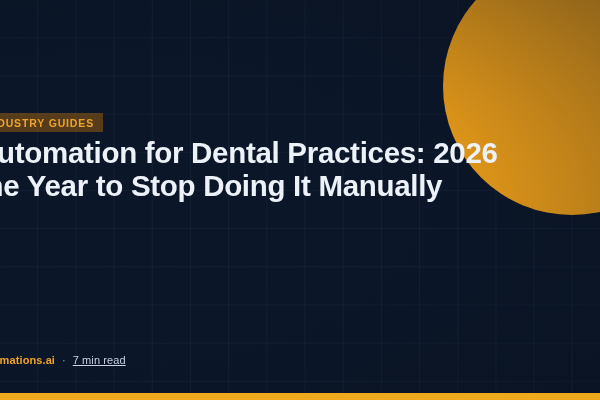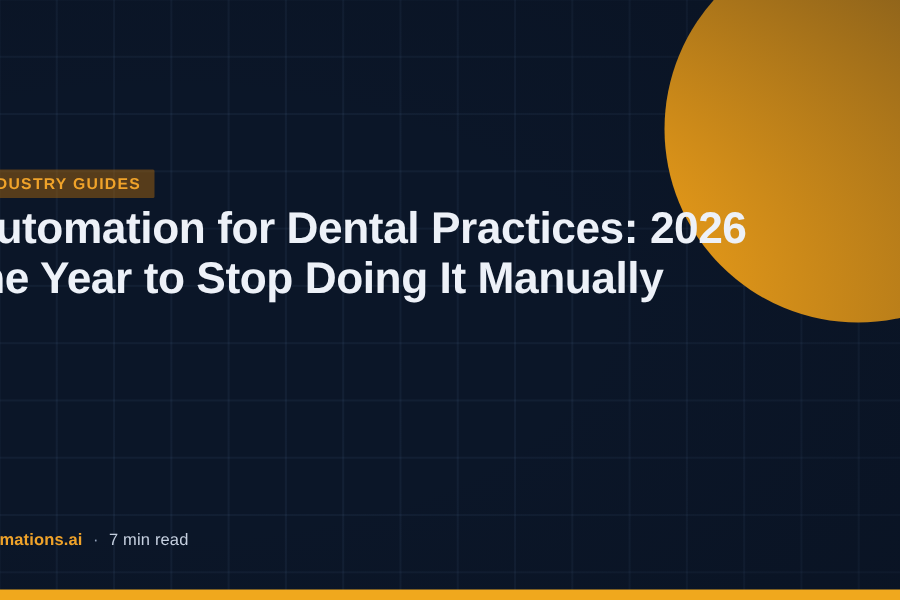--- a/index.html
+++ b/index.html
@@ -107,20 +107,21 @@
     letter-spacing: 0.1px;
   }
   .meta .dot {
     color: #93a2bb;
     font-size: 11px;
     line-height: 1;
   }
   .meta .readtime {
     color: #c6d0e0;
     letter-spacing: 0.1px;
+    text-decoration: underline;
   }
 
   
   .bottom-bar {
     position: absolute;
     left: 0;
     right: 0;
     bottom: 0;
     height: 7px;
     background: #f0a81d;

